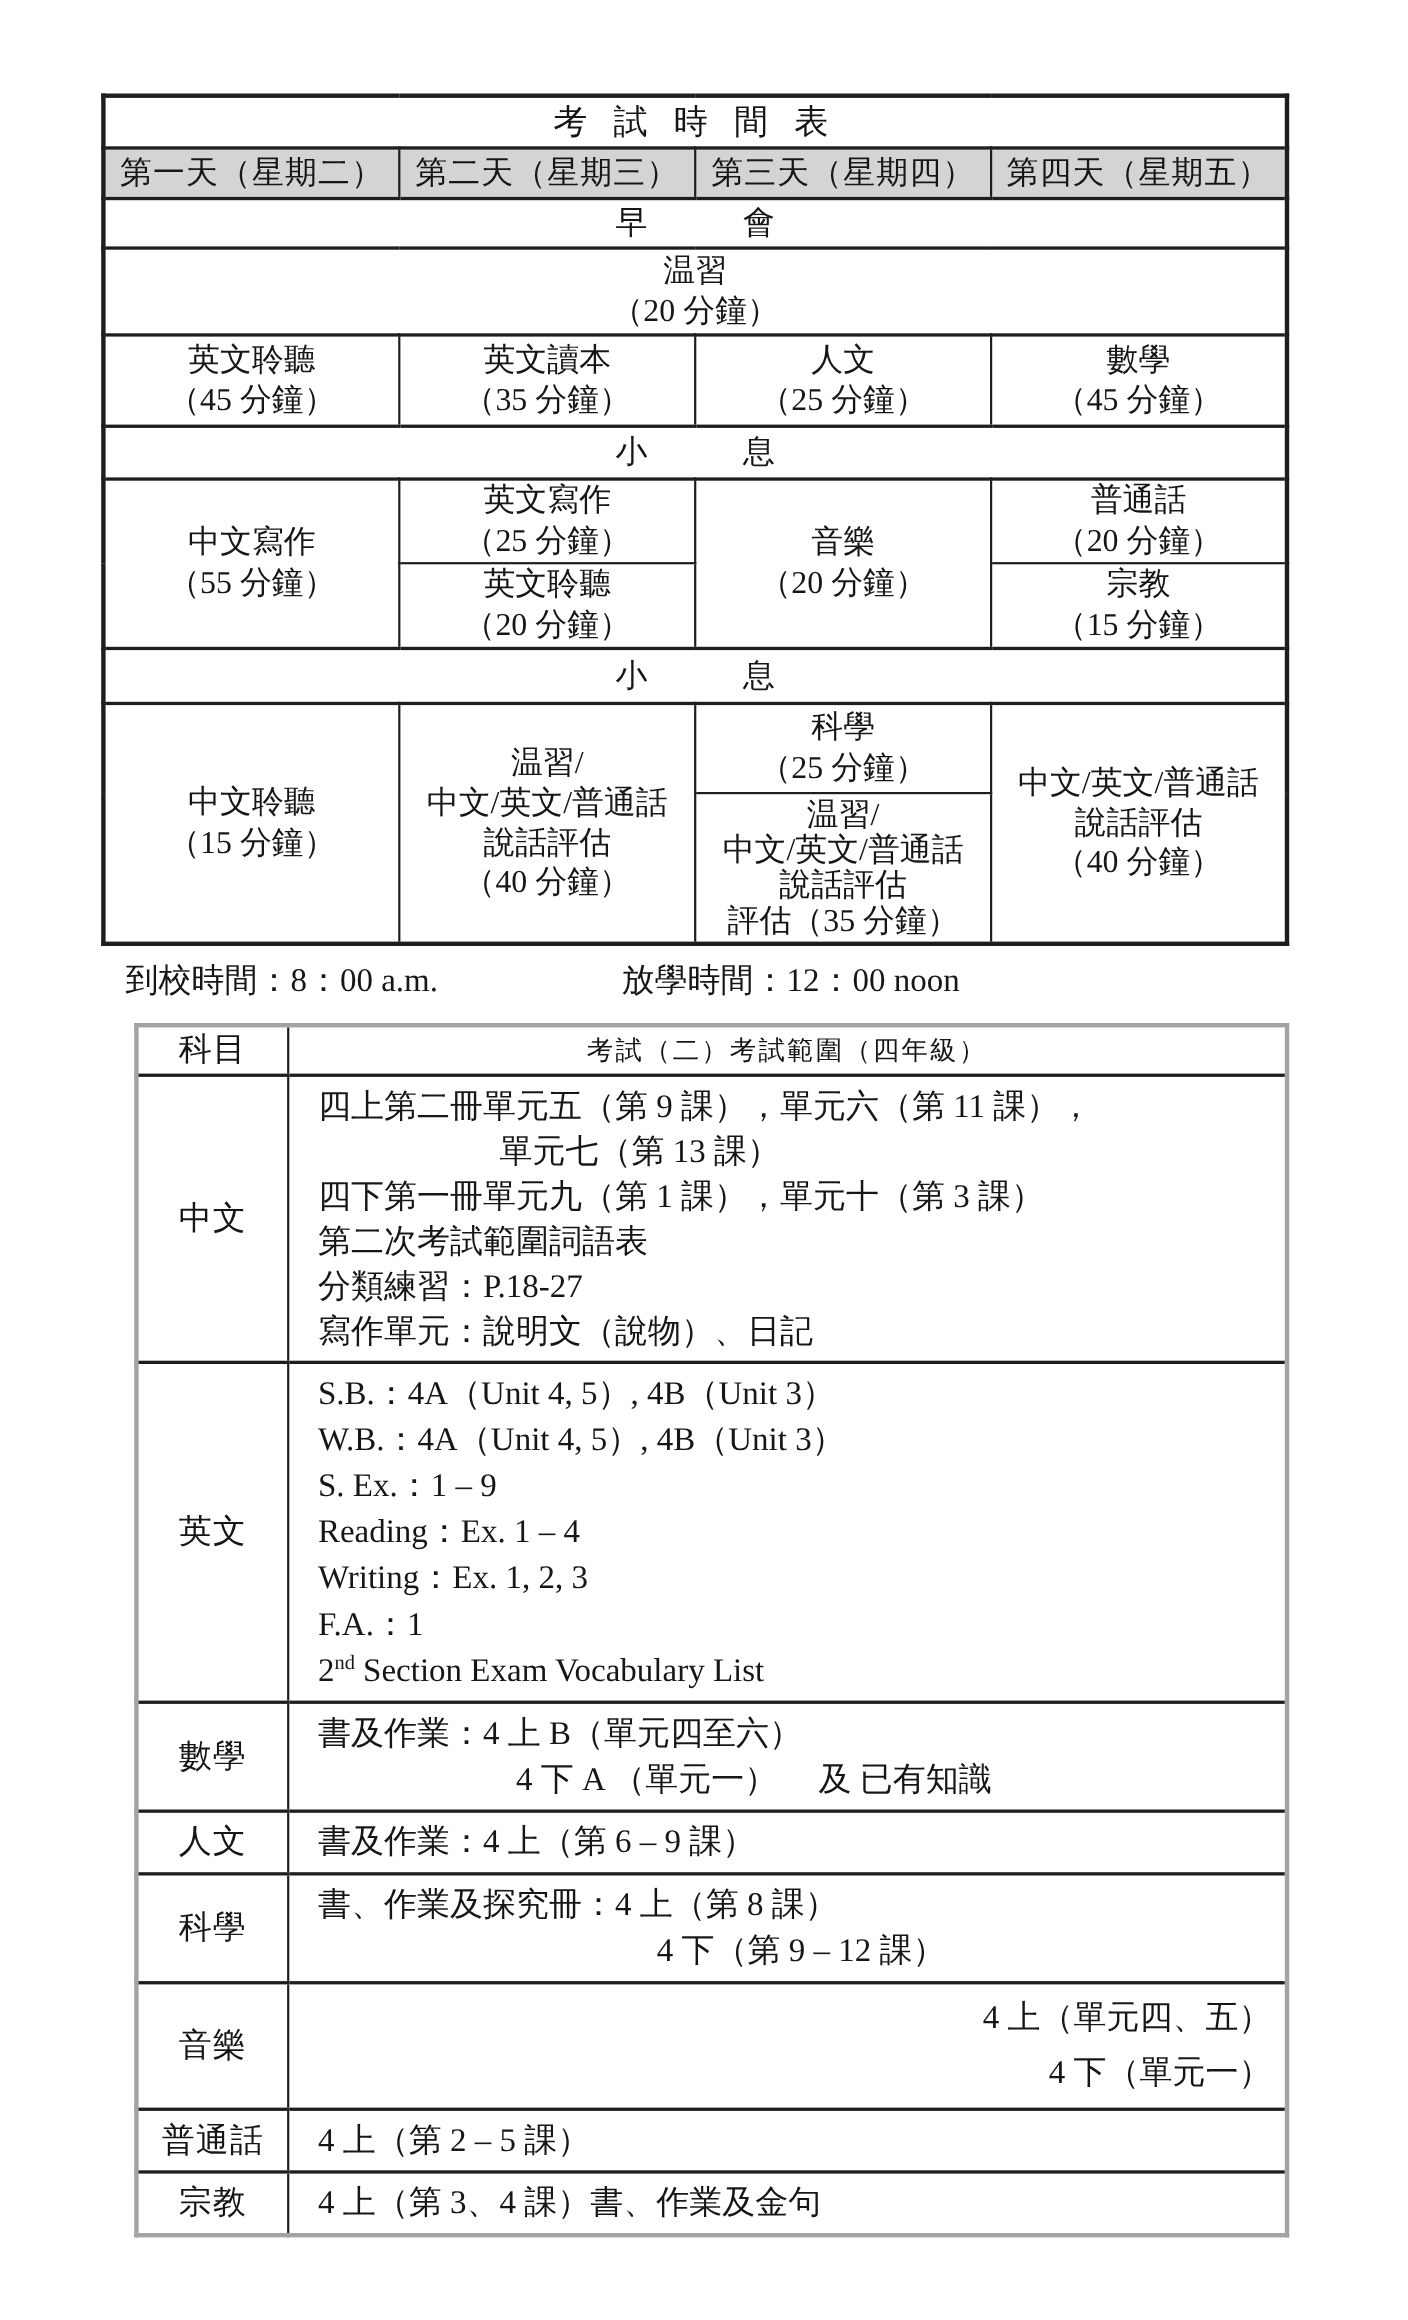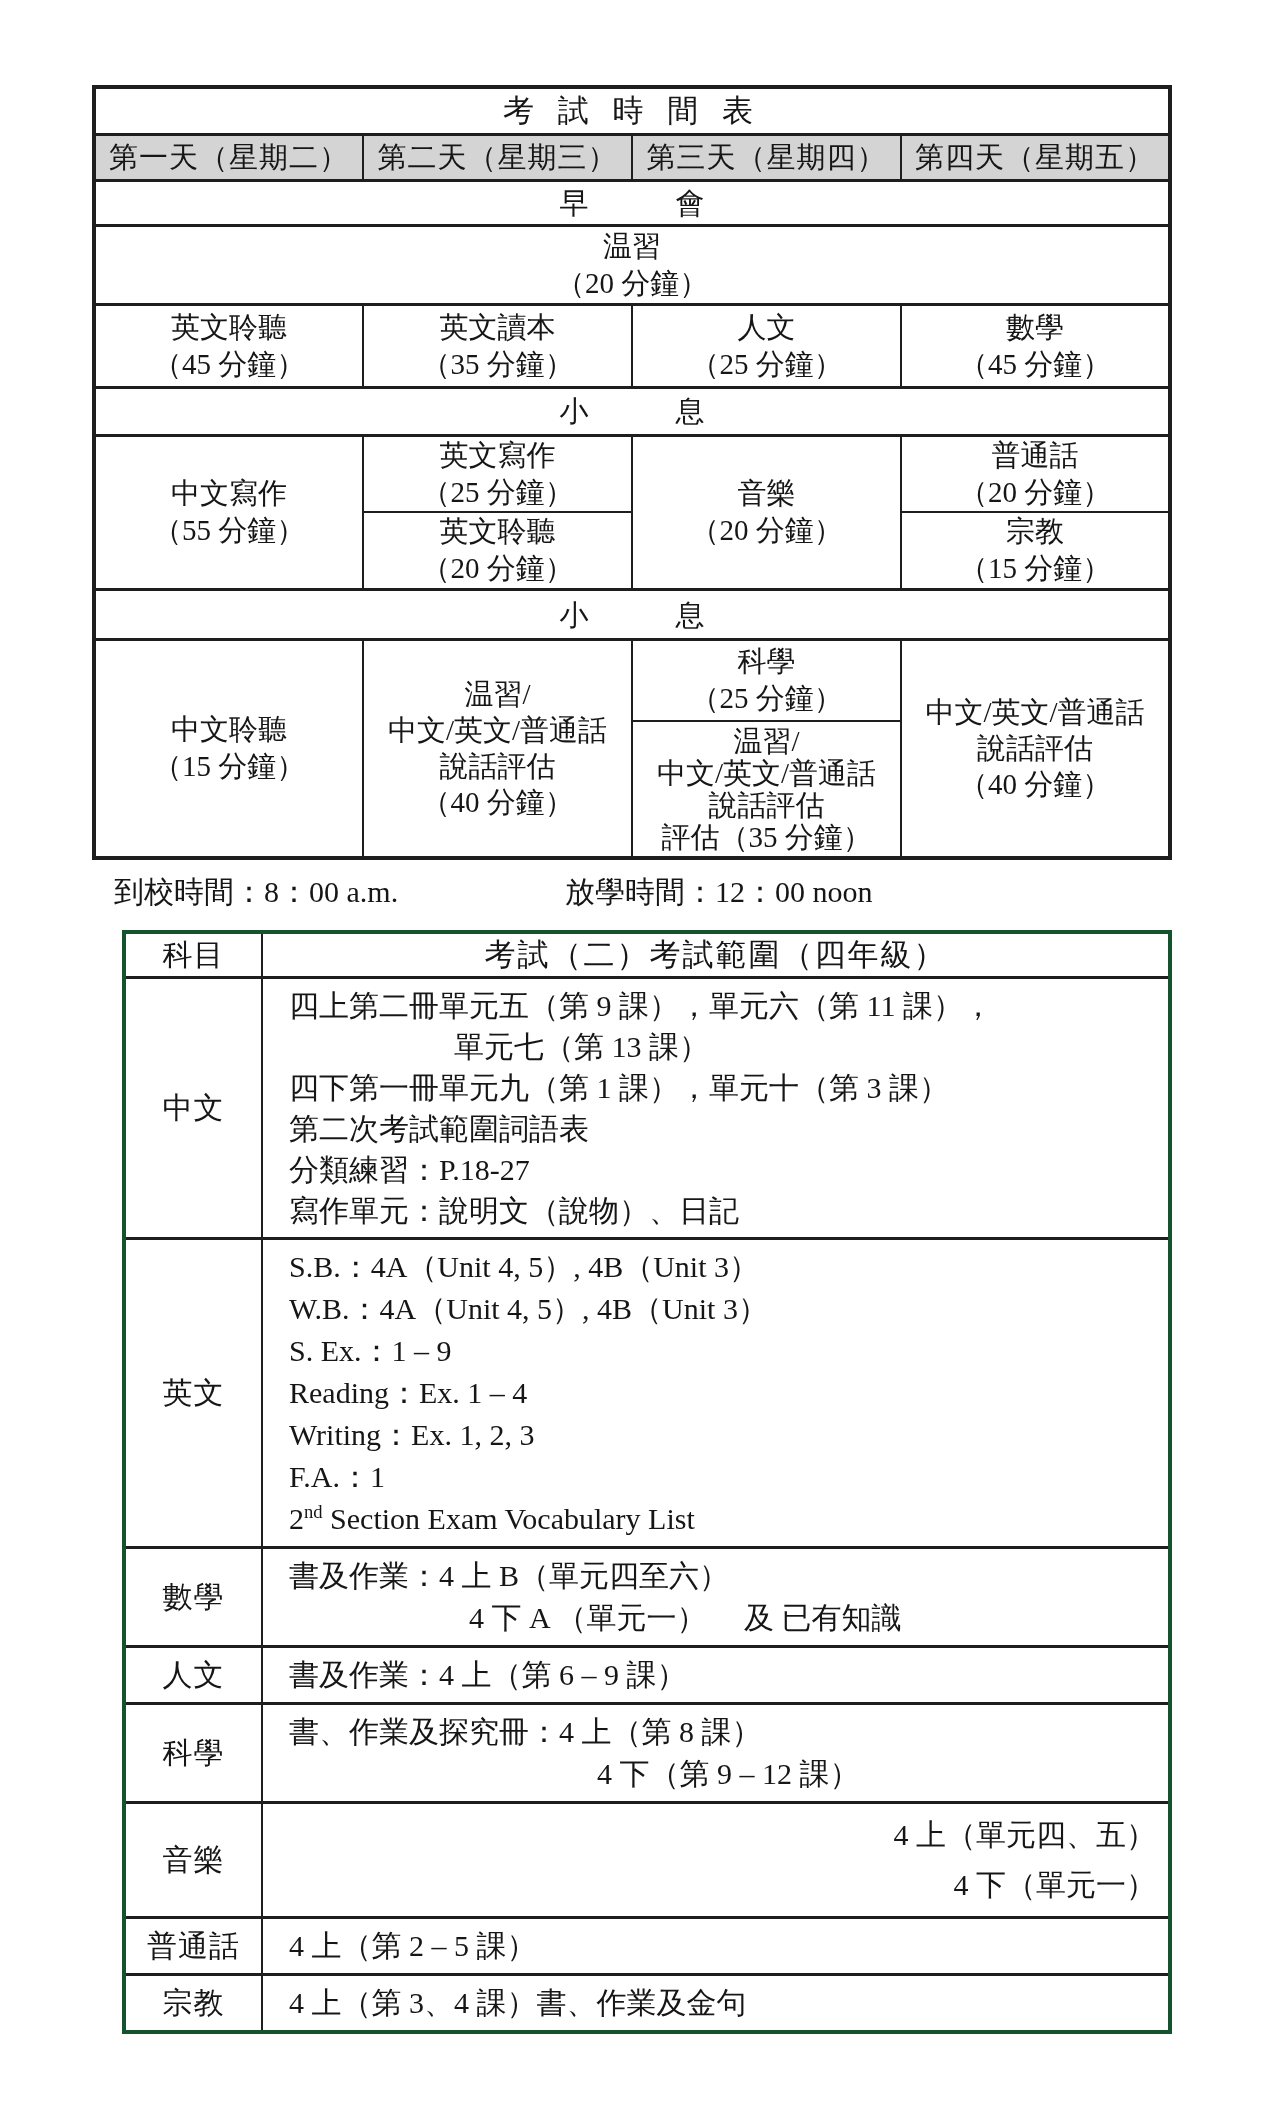--- a/index.html
+++ b/index.html
@@ -34,29 +34,29 @@
   .h50{height:50px;}.h81{height:81px;}.h137{height:137px;}
 
   
   .times{position:absolute;top:872px;left:0;width:1280px;font-size:30px;line-height:40px;}
   .times .arrival{position:absolute;left:114px;white-space:pre;}
   .times .dismissal{position:absolute;left:565px;white-space:pre;}
 
   
   .scope{
     position:absolute;left:122px;top:930px;width:1046px;
-    font-size:30px;border:4px solid #14532d;
+    font-size:30px;border:4px solid #a3a3a3;
   }
   .scope td{
     border:3px solid #1e1e1e;
     border-left-width:2px;border-right-width:2px;
     vertical-align:middle;padding:0;
   }
   .scope .subj{text-align:center;letter-spacing:1px;}
-  .scope .head-title{text-align:center;font-size:31px;letter-spacing:2px;}
+  .scope .head-title{text-align:center;font-size:24px;letter-spacing:2px;}
   .scope .content{text-align:left;padding:6px 12px 6px 26px;}
   .scope .content div{line-height:42px;}
   .scope .r-chi .content div{line-height:41px;}
   .scope .r-mus .content div{line-height:50px;text-align:right;}
   .ind165{text-indent:165px;}
   .ind180{text-indent:180px;}
   .ind308{text-indent:308px;}
   sup{font-size:0.62em;line-height:0;}
   .s45{height:45px;}.s250{height:250px;}.s295{height:295px;}.s92{height:92px;}
   .s46{height:46px;}.s103{height:103px;}.s54{height:54px;}.s52{height:52px;}

